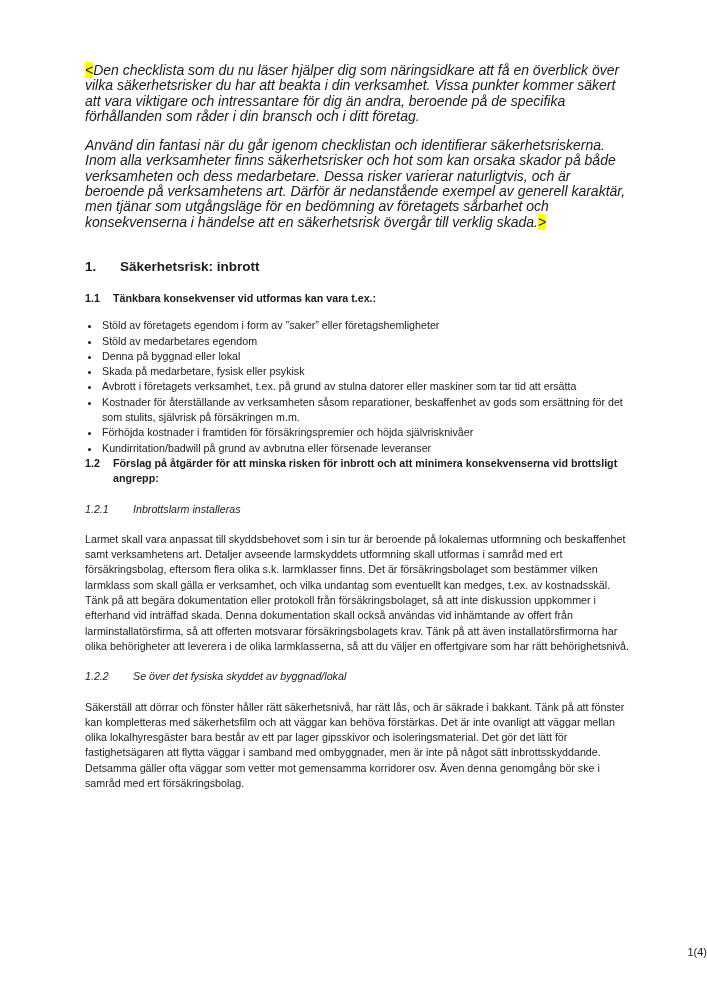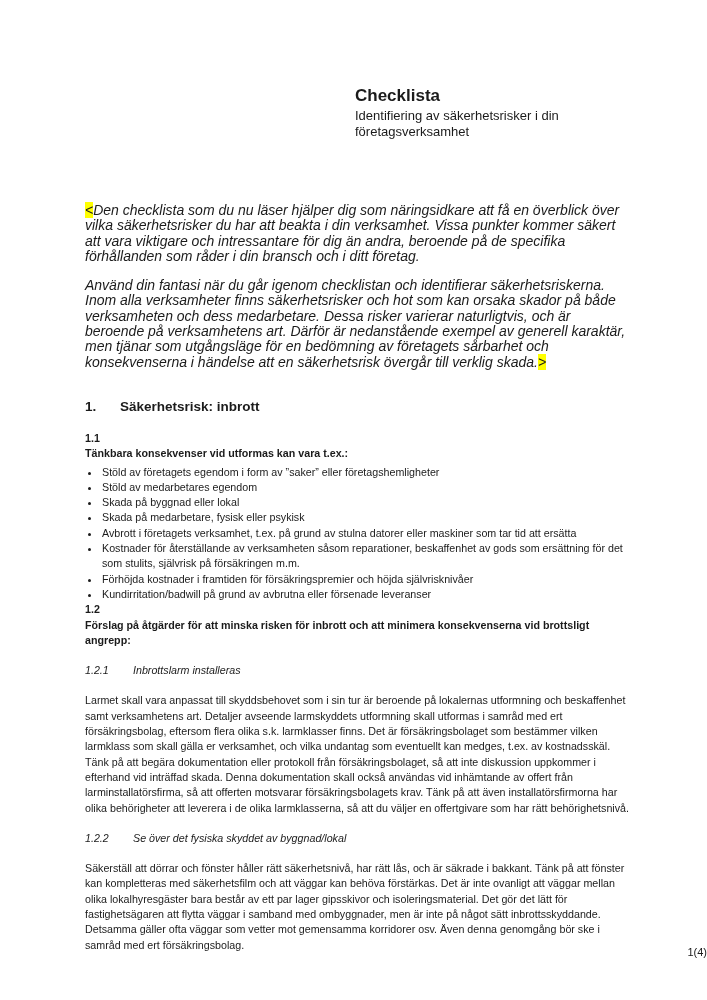--- a/index.html
+++ b/index.html
@@ -48,35 +48,34 @@
     font-weight: bold;
     font-size: 13.5px;
     line-height: 17px;
   }
   .h1-num { width: 35px; flex: none; }
   .h2-row {
     display: flex;
     font-weight: bold;
     font-size: 10.7px;
     line-height: 15.3px;
-    flex-direction: column;
   }
   .h2-num { width: 28px; flex: none; }
   .h2-11 { margin-top: 16px; }
   .h2-12 { }
   .h3-row {
     display: flex;
     font-style: italic;
     font-size: 10.7px;
     line-height: 15.3px;
     margin-top: 15px;
   }
   .h3-num { width: 48px; flex: none; }
   ul.bullets {
-    margin: 3px 0 0 0;
+    margin: 12px 0 0 0;
     padding-left: 16px;
     font-size: 10.7px;
     line-height: 15.3px;
   }
   ul.bullets li { padding-left: 1px; }
   .body-para {
     font-size: 10.7px;
     line-height: 15.3px;
     margin-top: 15px;
   }
@@ -88,43 +87,39 @@
     text-align: right;
     font-size: 11px;
   }
 </style>
 </head>
 <body>
 
 <div class="page">
   <div class="content">
 
-    <div class="title-block">
-      <p class="doc-title">Checklista</p>
-      <p class="doc-subtitle">Identifiering av säkerhetsrisker i din företagsverksamhet</p>
-    </div>
 
     <p class="intro intro-1"><span class="hl">&lt;</span><span>Den checklista som du nu läser hjälper dig som näringsidkare att få en överblick över vilka säkerhetsrisker du har att beakta i din verksamhet. Vissa punkter kommer säkert att vara viktigare och intressantare för dig än andra, beroende på de specifika förhållanden som råder i din bransch och i ditt företag.</span></p>
 
     <p class="intro intro-2"><span>Använd din fantasi när du går igenom checklistan och identifierar säkerhetsriskerna. Inom alla verksamheter finns säkerhetsrisker och hot som kan orsaka skador på både verksamheten och dess medarbetare. Dessa risker varierar naturligtvis, och är beroende på verksamhetens art. Därför är nedanstående exempel av generell karaktär, men tjänar som utgångsläge för en bedömning av företagets sårbarhet och konsekvenserna i händelse att en säkerhetsrisk övergår till verklig skada.</span><span class="hl">&gt;</span></p>
 
     <div class="h1-row">
       <span class="h1-num">1.</span>
       <span>Säkerhetsrisk: inbrott</span>
     </div>
 
     <div class="h2-row h2-11">
       <span class="h2-num">1.1</span>
       <span>Tänkbara konsekvenser vid utformas kan vara t.ex.:</span>
     </div>
 
     <ul class="bullets">
         <li>Stöld av företagets egendom i form av ”saker” eller företagshemligheter</li>
         <li>Stöld av medarbetares egendom</li>
-        <li>Skada på byggnad eller lokal</li>
+        <li>Denna på byggnad eller lokal</li>
         <li>Skada på medarbetare, fysisk eller psykisk</li>
         <li>Avbrott i företagets verksamhet, t.ex. på grund av stulna datorer eller maskiner som tar tid att ersätta</li>
         <li>Kostnader för återställande av verksamheten såsom reparationer, beskaffenhet av gods som ersättning för det som stulits, självrisk på försäkringen m.m.</li>
         <li>Förhöjda kostnader i framtiden för försäkringspremier och höjda självrisknivåer</li>
         <li>Kundirritation/badwill på grund av avbrutna eller försenade leveranser</li>
       </ul>
 
     <div class="h2-row h2-12">
       <span class="h2-num">1.2</span>
       <span>Förslag på åtgärder för att minska risken för inbrott och att minimera konsekvenserna vid brottsligt angrepp:</span>

